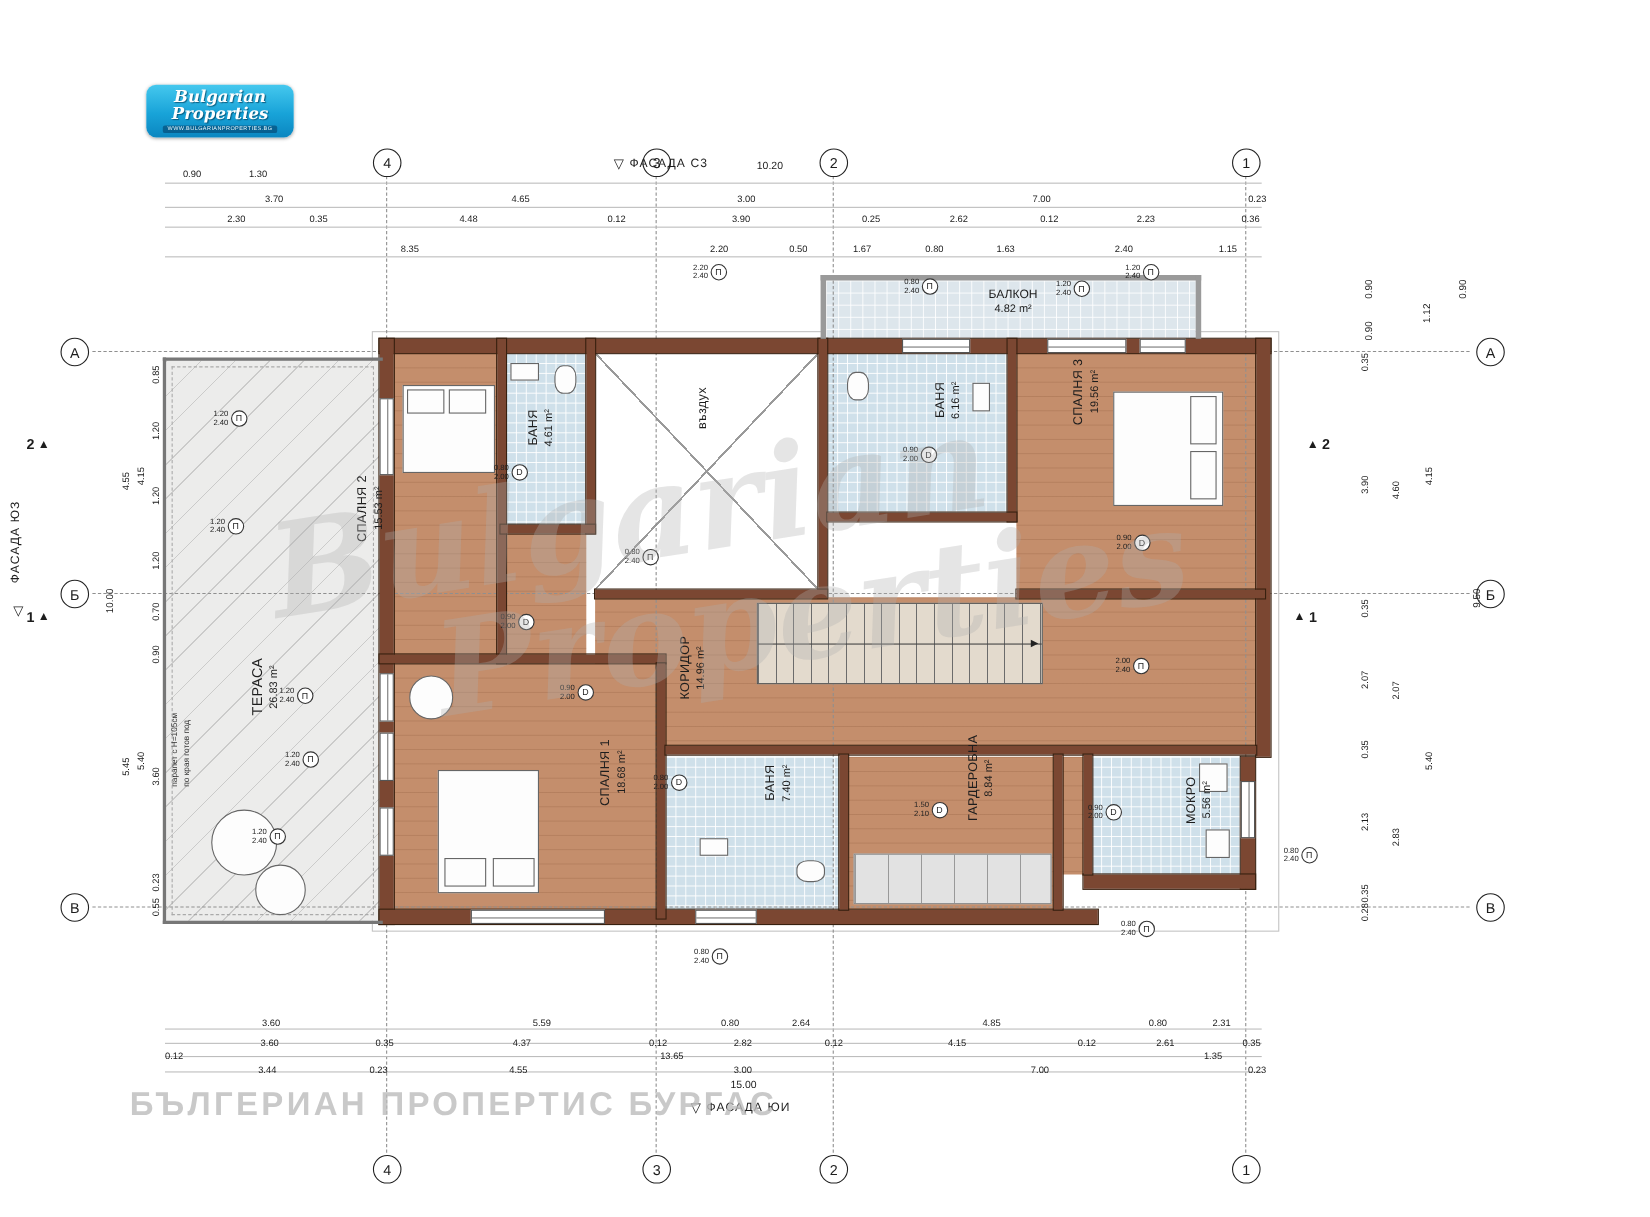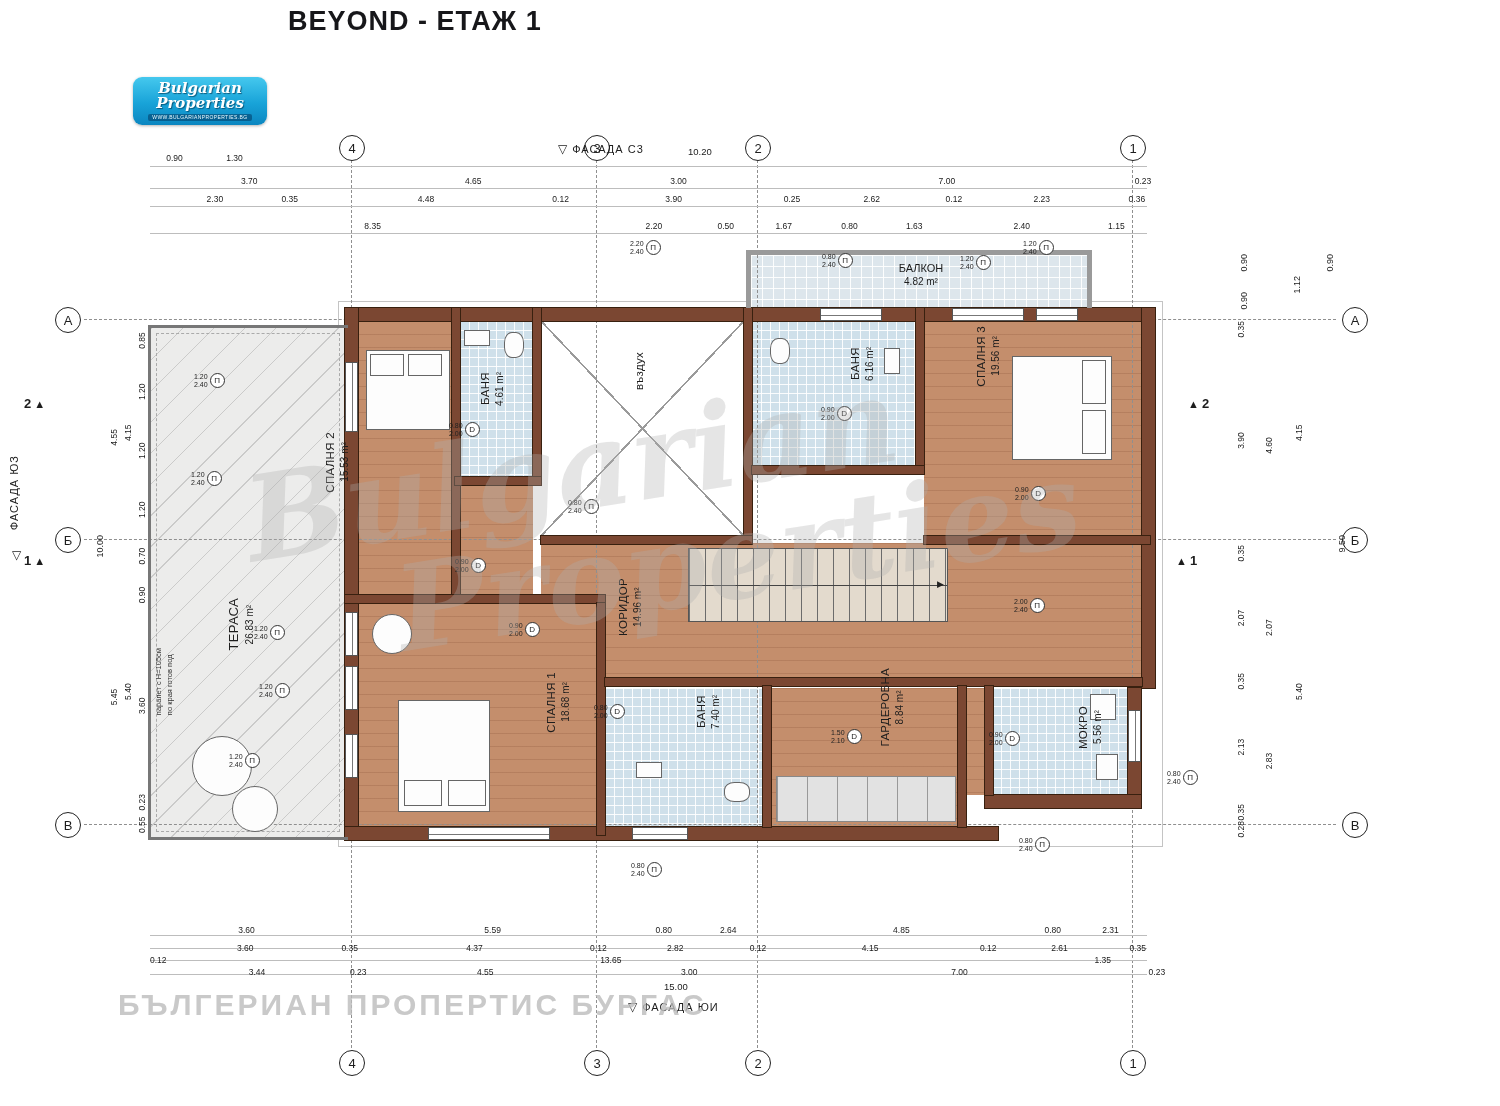--- a/index.html
+++ b/index.html
@@ -72,21 +72,20 @@
         background-image:repeating-linear-gradient(90deg,#6b6b6b 0 1px,transparent 1px 16px);border:1px solid #555;z-index:4}
   #stairs .mid{position:absolute;left:0;right:0;top:50%;height:1px;background:#444}
   #stairs .arrow{position:absolute;right:3px;top:41%;font-size:9px;color:#222}
   .note-v{position:absolute;writing-mode:vertical-rl;transform:rotate(180deg);font-size:7.5px;color:#333;z-index:5;line-height:1.5}
 </style>
 </head>
 <body>
 
 <div id="sheet">
 
-  <div id="title">BEYOND - ЕТАЖ 1</div>
   <div id="logo">
     <span class="l1">Bulgarian</span>
     <span class="l2">Properties</span>
     <span class="url">WWW.BULGARIANPROPERTIES.BG</span>
   </div>
 
   <div class="wm-script">
     <div>Bulgarian</div>
     <div class="ln2">Properties</div>
   </div>
@@ -494,21 +493,21 @@
       <span style="flex: 4.15 1 0%;">4.15</span>
       <span style="flex: 0.2 1 0%;">0.12</span>
       <span style="flex: 2.61 1 0%;">2.61</span>
       <span style="flex: 0.35 1 0%;">0.35</span>
     </div>
   <div class="hchain" style="left:150px;top:951px;width:997px">
       <span style="flex: 0.2 1 0%;">0.12</span>
       <span style="flex: 13.65 1 0%;">13.65</span>
       <span style="flex: 1.35 1 0%;">1.35</span>
     </div>
-  <div class="hchain" style="left:164px;top:963px;width:997px">
+  <div class="hchain" style="left:150px;top:963px;width:997px">
       <span style="flex: 3.44 1 0%;">3.44</span>
       <span style="flex: 0.23 1 0%;">0.23</span>
       <span style="flex: 4.55 1 0%;">4.55</span>
       <span style="flex: 3 1 0%;">3.00</span>
       <span style="flex: 7 1 0%;">7.00</span>
       <span style="flex: 0.23 1 0%;">0.23</span>
     </div>
 
   <div class="vchain" style="left:109px;top:320px;height:518px">
       <span style="flex: 4.55 1 0%;">4.55</span>

